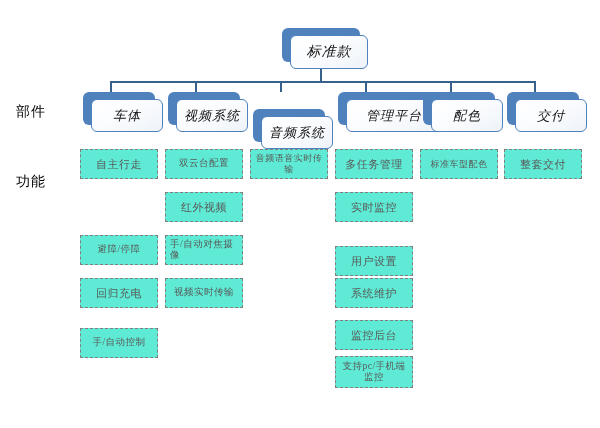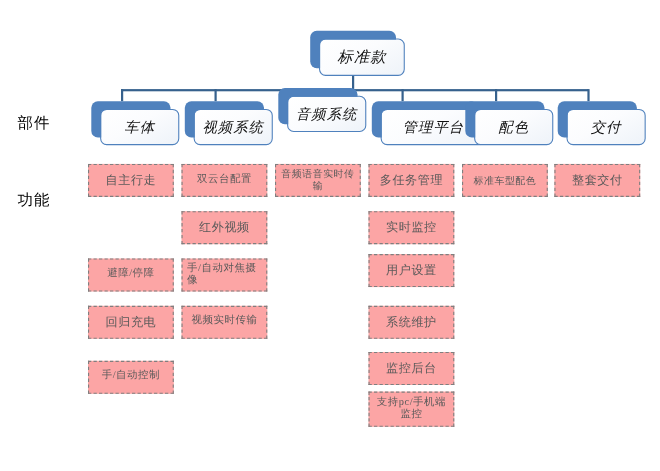--- a/index.html
+++ b/index.html
@@ -54,21 +54,21 @@
     white-space:nowrap;
     font-family:"Liberation Serif","DejaVu Serif",serif;
   }
   #node-root .front span{font-size:14px;}
 
   
   .fbox{
     position:absolute;
     box-sizing:border-box;
     border:1.3px dashed #7f7f7f;
-    background:#fca5a5;
+    background:#5eead4;
     display:flex;align-items:center;justify-content:center;
     text-align:center;
     padding:0 2px;
   }
   .fbox span{
     color:#5a5a5a;
     font-size:11px;
     line-height:13px;
     letter-spacing:0.5px;
     font-family:"Liberation Serif","DejaVu Serif",serif;
@@ -110,21 +110,21 @@
     </div>
   </div>
 
   <div class="node" style="left:168px;top:92px;width:72px;height:33px;">
     <div class="back"></div>
     <div class="front">
       <span>视频系统</span>
     </div>
   </div>
 
-  <div class="node" style="left:253px;top:80px;width:72px;height:33px;">
+  <div class="node" style="left:253px;top:109px;width:72px;height:33px;">
     <div class="back"></div>
     <div class="front">
       <span>音频系统</span>
     </div>
   </div>
 
   <div class="node" style="left:338px;top:92px;width:72px;height:33px;padding-left:24px;">
     <div class="back"></div>
     <div class="front">
       <span>管理平台</span>
@@ -174,21 +174,21 @@
   <div class="fbox tiny" style="left:250px;top:149px;width:78px;height:30px;">
     <span>音频语音实时传输</span>
     </div>
 
   <div class="fbox" style="left:335px;top:149px;width:78px;height:30px;">
     <span>多任务管理</span>
     </div>
   <div class="fbox" style="left:335px;top:192px;width:78px;height:30px;">
     <span>实时监控</span>
     </div>
-  <div class="fbox" style="left:335px;top:231px;width:78px;height:30px;">
+  <div class="fbox" style="left:335px;top:246px;width:78px;height:30px;">
     <span>用户设置</span>
     </div>
   <div class="fbox" style="left:335px;top:278px;width:78px;height:30px;">
     <span>系统维护</span>
     </div>
   <div class="fbox" style="left:335px;top:320px;width:78px;height:30px;">
     <span>监控后台</span>
     </div>
   <div class="fbox small" style="left:335px;top:356px;width:78px;height:32px;">
     <span>支持pc/手机端监控</span>

